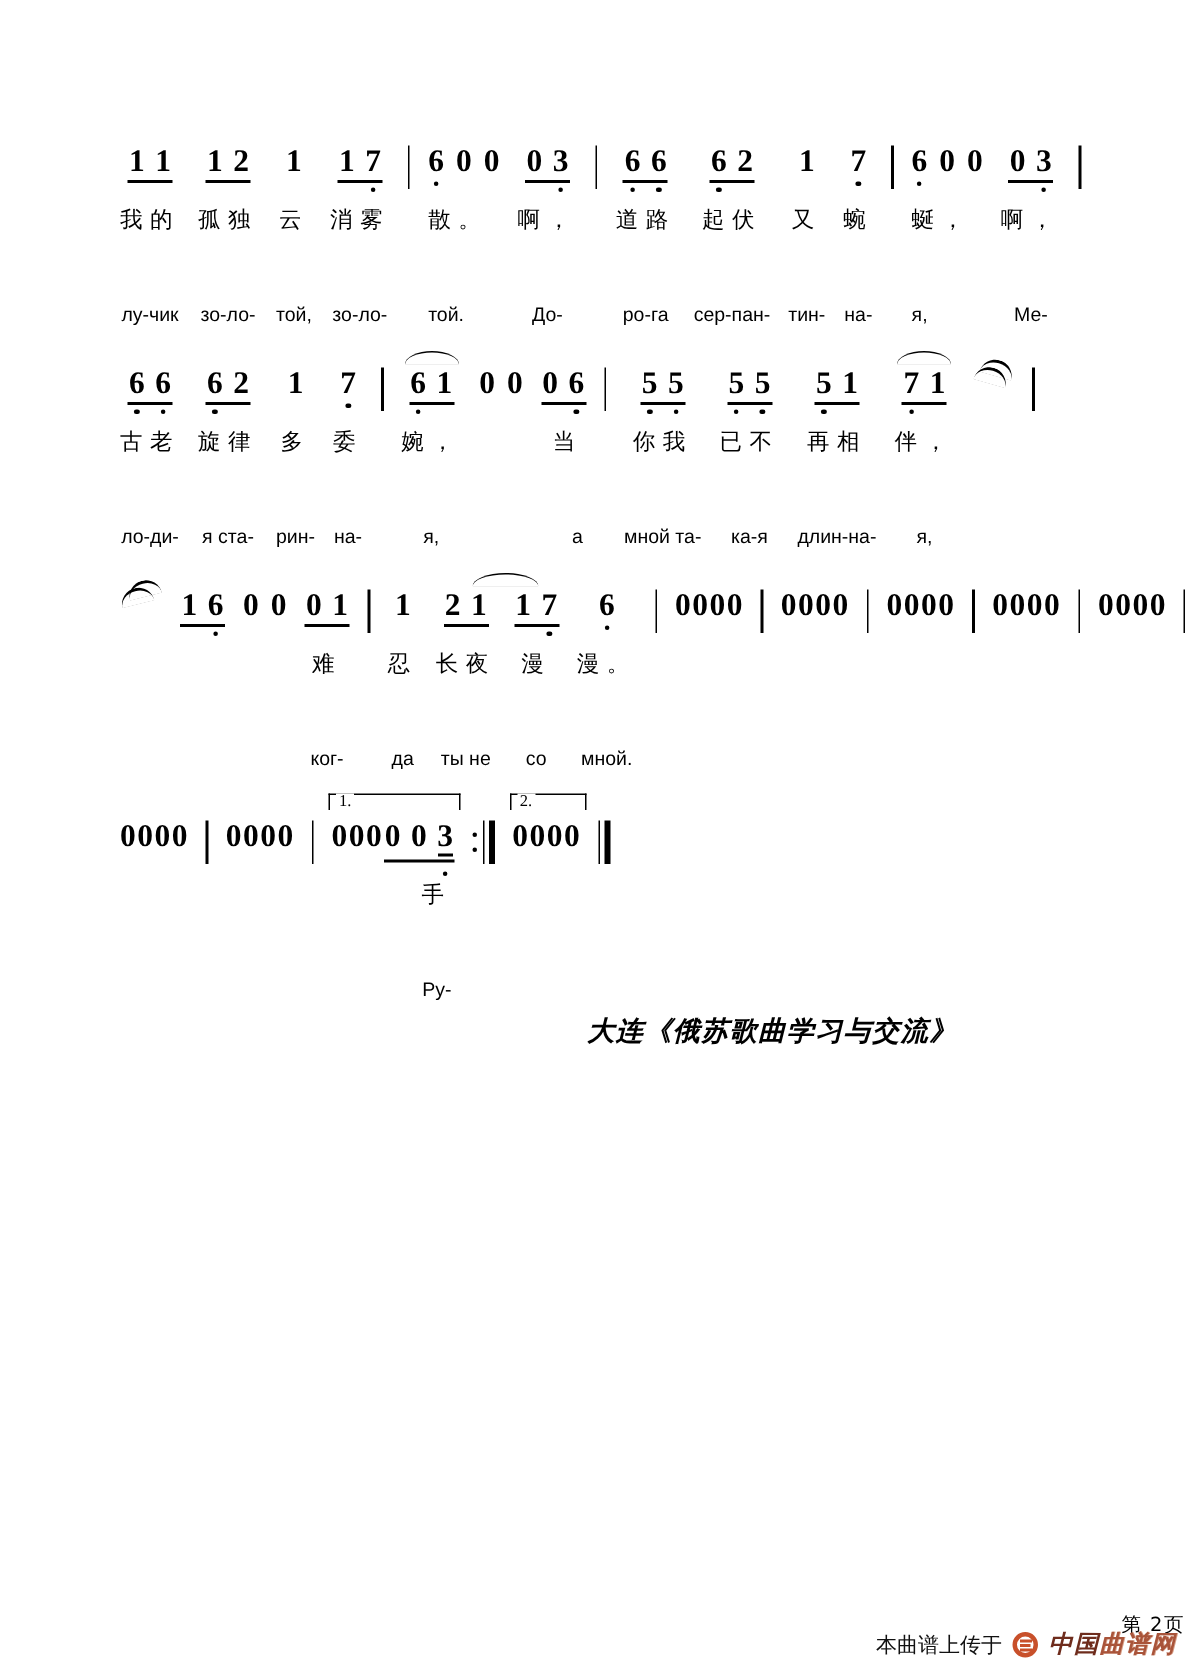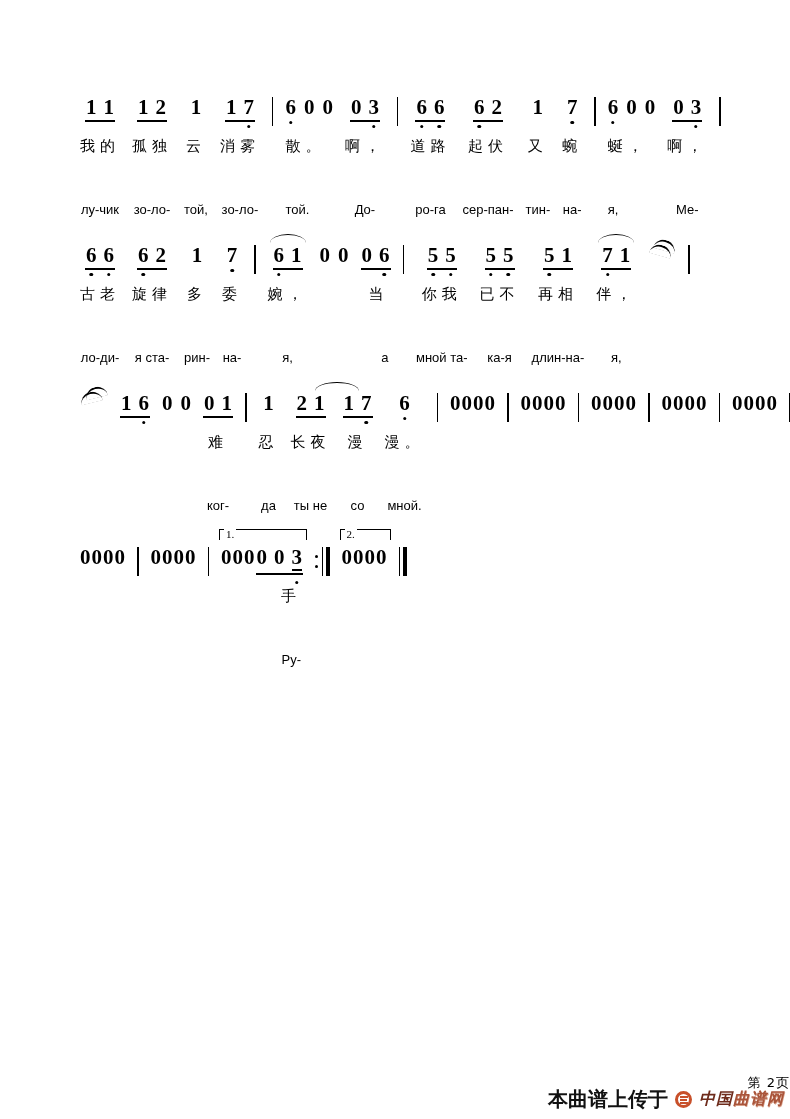--- a/index.html
+++ b/index.html
@@ -54,21 +54,21 @@
   .volta-bracket{position:absolute;top:-17px;left:-2px;right:-4px;height:11px;border-top:1.4px solid var(--ink);border-left:1.4px solid var(--ink);border-right:1.4px solid var(--ink);}
   .volta-number{position:absolute;top:-17px;left:3px;font-family:"Liberation Serif",serif;font-size:11px;line-height:11px;background:#fff;padding:0 2px;}
   
   .attribution{position:absolute;top:676px;left:515px;transform:translateX(-50%);text-align:center;white-space:nowrap;}
   .attr-1{font-size:18px;font-weight:bold;font-style:italic;letter-spacing:1px;line-height:24px;}
   .attr-2{font-size:16px;font-weight:bold;font-family:"Liberation Serif","DejaVu Serif",serif;letter-spacing:3px;line-height:23px;}
   .attr-3{font-size:17px;font-weight:bold;font-style:italic;letter-spacing:6px;line-height:24px;}
   
   .page-number{position:absolute;top:1074px;left:0;right:0;text-align:right;font-size:13px;letter-spacing:1px;}
   .credit{position:absolute;top:1086px;right:6px;display:flex;align-items:center;gap:7px;}
-  .credit-text{font-size:20px;font-weight:bold;color:#111;}
+  .credit-text{font-size:14px;font-weight:normal;color:#111;}
   .site-logo{width:17px;height:17px;border:3px solid var(--logo-ring);border-radius:50%;position:relative;flex:none;}
   .site-logo i{position:absolute;left:2px;height:1.6px;background:var(--logo-ring);display:block;}
   .site-logo i:nth-child(1){top:2px;width:8px;}
   .site-logo i:nth-child(2){top:5px;width:7px;}
   .site-logo i:nth-child(3){top:8px;width:8px;}
   .site-name{font-size:16px;font-weight:bold;font-style:italic;letter-spacing:1px;white-space:nowrap;}
   .site-name .cn1{color:var(--brand-dark);}
   .site-name .cn2{color:var(--brand);text-shadow:0.6px 0.6px 0 #d8a089;}
 </style>
 </head>
@@ -696,20 +696,21 @@
           <div class="ru"></div>
         </div>
         <div class="bar-final">
           <span class="thin"></span>
           <span class="thick"></span>
         </div>
       </div>
     </div>
 
   <div class="attribution">
+    <div class="attr-1">大连《俄苏歌曲学习与交流》</div>
   </div>
 
   <div class="page-number">第 2页</div>
 
   <div class="credit">
     <span class="credit-text">本曲谱上传于</span>
     <span class="site-logo">
         <i></i>
         <i></i>
         <i></i>

